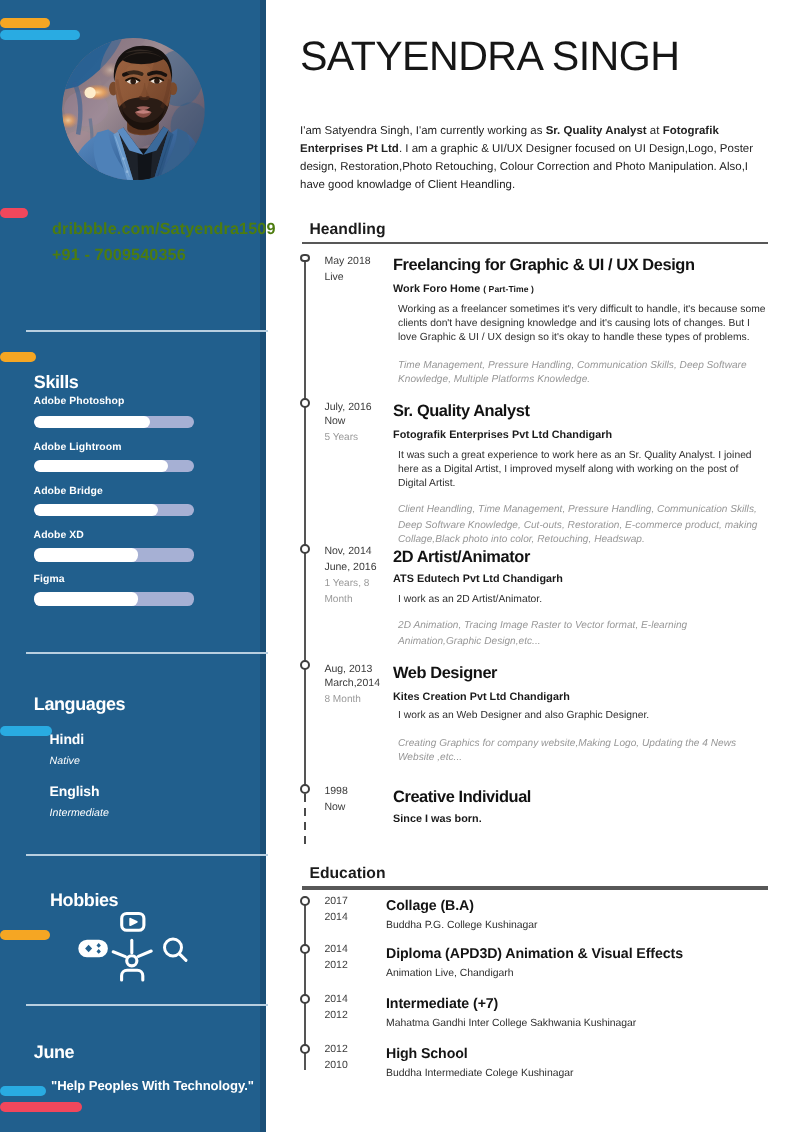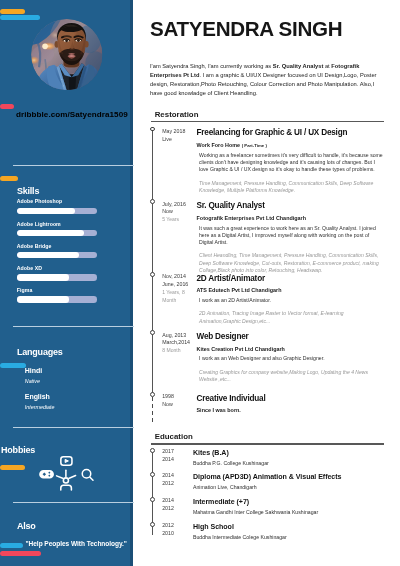--- a/index.html
+++ b/index.html
@@ -9,21 +9,21 @@
   
   .sidebar{position:absolute;left:0;top:0;width:133px;height:566px;
     background:#215f8d;}
   .sidebar-edge{position:absolute;left:130px;top:0;width:3px;height:566px;background:#1b4f77;}
 
   .accent{position:absolute;border-radius:3px;height:5px;}
 
   .photo{position:absolute;left:31.3px;top:18.5px;width:71.4px;height:71.4px;border-radius:50%;overflow:hidden;}
   .photo svg{display:block;}
 
-  .contact{position:absolute;left:16px;top:107.5px;width:125px;color:#000000;}
+  .contact{position:absolute;left:26px;top:107.5px;width:125px;color:#4d7c0f;}
   .contact div{font-size:8.1px;font-weight:bold;line-height:13.7px;letter-spacing:0.06px;white-space:nowrap;}
 
   .hr{position:absolute;height:1px;background:#b9cfe0;}
 
   .sect-title{position:absolute;color:#ffffff;font-size:9px;font-weight:bold;letter-spacing:-0.2px;line-height:1;}
 
   .skill{position:absolute;left:16.8px;width:80px;}
   .skill .nm{color:#fff;font-size:5.2px;font-weight:bold;letter-spacing:0.05px;line-height:1;}
   .bar{position:relative;width:79.9px;height:6.3px;border-radius:3.2px;background:#a6b0d4;overflow:hidden;margin-top:3.2px;}
   .bar i{position:absolute;left:0;top:0;height:6.3px;border-radius:3.2px;background:#ffffff;display:block;}
@@ -32,21 +32,21 @@
   .lang .l1{font-size:7px;font-weight:bold;letter-spacing:-0.05px;line-height:1;}
   .lang .l2{font-size:5.3px;font-style:italic;margin-top:5.2px;letter-spacing:0.02px;line-height:1;}
 
   .hobbies-icons{position:absolute;left:36px;top:452px;width:62px;height:42px;}
 
   .moto{position:absolute;left:25.5px;top:541.3px;color:#fff;font-size:6.55px;font-weight:bold;letter-spacing:-0.04px;white-space:nowrap;line-height:1;}
 
   
   .main{position:absolute;left:133px;top:0;width:267px;height:566px;}
 
-  .name{position:absolute;left:17px;top:18.5px;font-size:20.6px;font-weight:bold;letter-spacing:-0.3px;color:#161616;line-height:1;}
+  .name{position:absolute;left:17px;top:18.5px;font-size:20.6px;font-weight:normal;letter-spacing:-0.3px;color:#161616;line-height:1;}
   .role{position:absolute;left:17px;top:42.5px;font-size:9.3px;color:#242424;letter-spacing:-0.15px;}
 
   .intro{position:absolute;left:17px;top:62.2px;width:227px;font-size:5.72px;line-height:9.1px;color:#232323;letter-spacing:0.01px;text-align:left;}
   .intro b{font-weight:bold;}
 
   .sec{position:absolute;left:17.5px;}
   .sec-h{margin-left:4.2px;font-size:7.85px;font-weight:bold;color:#1b1b1b;letter-spacing:0.02px;line-height:1;}
   .sec-line{width:233.5px;height:1.1px;background:#585858;margin-top:2.5px;}
 
   .tl{position:absolute;width:1.05px;background:#555;}
@@ -192,20 +192,21 @@
         <path d="M27.3 20.6 q1.2 9.4 4 14.2" stroke="#6a3d25" stroke-width="1.5" fill="none" opacity="0.25"></path>
         <path d="M53.6 20.6 q-1.2 9.4 -4 14.2" stroke="#5c331e" stroke-width="1.8" fill="none" opacity="0.3"></path>
 
         <ellipse cx="38" cy="16" rx="6" ry="3.2" fill="#aa7048" opacity="0.22"></ellipse>
       </g>
     </svg>
   </div>
 
   <div class="contact">
     <div>dribbble.com/Satyendra1509</div>
+    <div>+91 - 7009540356</div>
   </div>
 
   <div class="hr" style="left:12.6px;top:165.3px;width:121px;"></div>
 
   <div class="sect-title" style="left:16.9px;top:186.6px;">Skills</div>
   <div id="skills">
       <div class="skill" style="top: 199.3px;">
         <div class="nm">Adobe Photoshop</div>
         <div class="bar">
           <i style="width: 72.7%;"></i>
@@ -246,21 +247,21 @@
         <div class="l2">Native</div>
       </div>
       <div class="lang" style="top: 392.5px;">
         <div class="l1">English</div>
         <div class="l2">Intermediate</div>
       </div>
     </div>
 
   <div class="hr" style="left:12.6px;top:427.3px;width:121px;"></div>
 
-  <div class="sect-title" style="left:1px;top:445.5px;">Hobbies</div>
+  <div class="sect-title" style="left:25px;top:445.5px;">Hobbies</div>
 
   <div class="hobbies-icons">
     <svg width="62" height="42" viewBox="0 0 62 42" fill="none" xmlns="http://www.w3.org/2000/svg">
       <g>
         <path d="M7.5 17.9 h6.1 a4.35 4.35 0 0 1 0 8.7 h-6.1 a4.35 4.35 0 0 1 0 -8.7 z" fill="#ffffff"></path>
         <path d="M6.55 22.25 l1.75 -1.85 l1.75 1.85 l-1.75 1.85 z" fill="#215f8d"></path>
         <path d="M13.35 19.55 l1.1 1.15 l-1.1 1.15 l-1.1 -1.15 z" fill="#215f8d"></path>
         <path d="M13.35 22.55 l1.1 1.15 l-1.1 1.15 l-1.1 -1.15 z" fill="#215f8d"></path>
       </g>
       <g stroke="#ffffff" stroke-width="1.55" stroke-linejoin="round">
@@ -276,29 +277,29 @@
       </g>
       <g stroke="#ffffff" stroke-width="1.5" stroke-linecap="round" fill="none">
         <circle cx="50.5" cy="21.75" r="4.25"></circle>
         <path d="M54 25.2 L57 28.2"></path>
       </g>
     </svg>
   </div>
 
   <div class="hr" style="left:12.6px;top:502.3px;width:121px;"></div>
 
-  <div class="sect-title" style="left:16.9px;top:521.5px;">Also</div>
+  <div class="sect-title" style="left:16.9px;top:521.5px;">June</div>
   <div class="moto">"Help Peoples With Technology."</div>
 
   <div class="main">
     <div class="name">SATYENDRA SINGH</div>
     <div class="intro">I'am Satyendra Singh, I'am currently working as <b>Sr. Quality Analyst</b> at <b>Fotografik Enterprises Pt Ltd</b>. I am a graphic &amp; UI/UX Designer focused on UI Design,Logo, Poster design, Restoration,Photo Retouching, Colour Correction and Photo Manipulation. Also,I have good knowladge of Client Heandling.</div>
 
     <div class="sec" style="top:110.6px;">
-      <div class="sec-h">Restoration</div>
+      <div class="sec-h">Heandling</div>
       <div class="sec-line"></div>
     </div>
 
     <div class="tl" style="left:18.6px;top:129px;height:265px;"></div>
     <div style="position:absolute;left:18.6px;top:397px;width:1.05px;height:28px;background:repeating-linear-gradient(to bottom,#4a4a4a 0 4px,transparent 4px 7px);"></div>
 
     <div id="exp">
         <div class="date" style="top: 127.9px;">
           <div>May 2018</div>
           <div>Live</div>
@@ -364,21 +365,21 @@
 
     <div class="tl" style="left:18.6px;top:450px;height:85px;"></div>
 
     <div id="edu">
         <div class="edate" style="top: 448px;">
           <div>2017</div>
           <div>2014</div>
         </div>
         <div class="dot" style="left: 16.65px; top: 447.8px;"></div>
         <div class="edu" style="top: 450px;">
-          <div class="t">Kites (B.A)</div>
+          <div class="t">Collage (B.A)</div>
           <div class="s">Buddha P.G. College Kushinagar</div>
         </div>
         <div class="edate" style="top: 472.3px;">
           <div>2014</div>
           <div>2012</div>
         </div>
         <div class="dot" style="left: 16.65px; top: 472.1px;"></div>
         <div class="edu" style="top: 474.3px;">
           <div class="t">Diploma (APD3D) Animation &amp; Visual Effects</div>
           <div class="s">Animation Live, Chandigarh</div>

